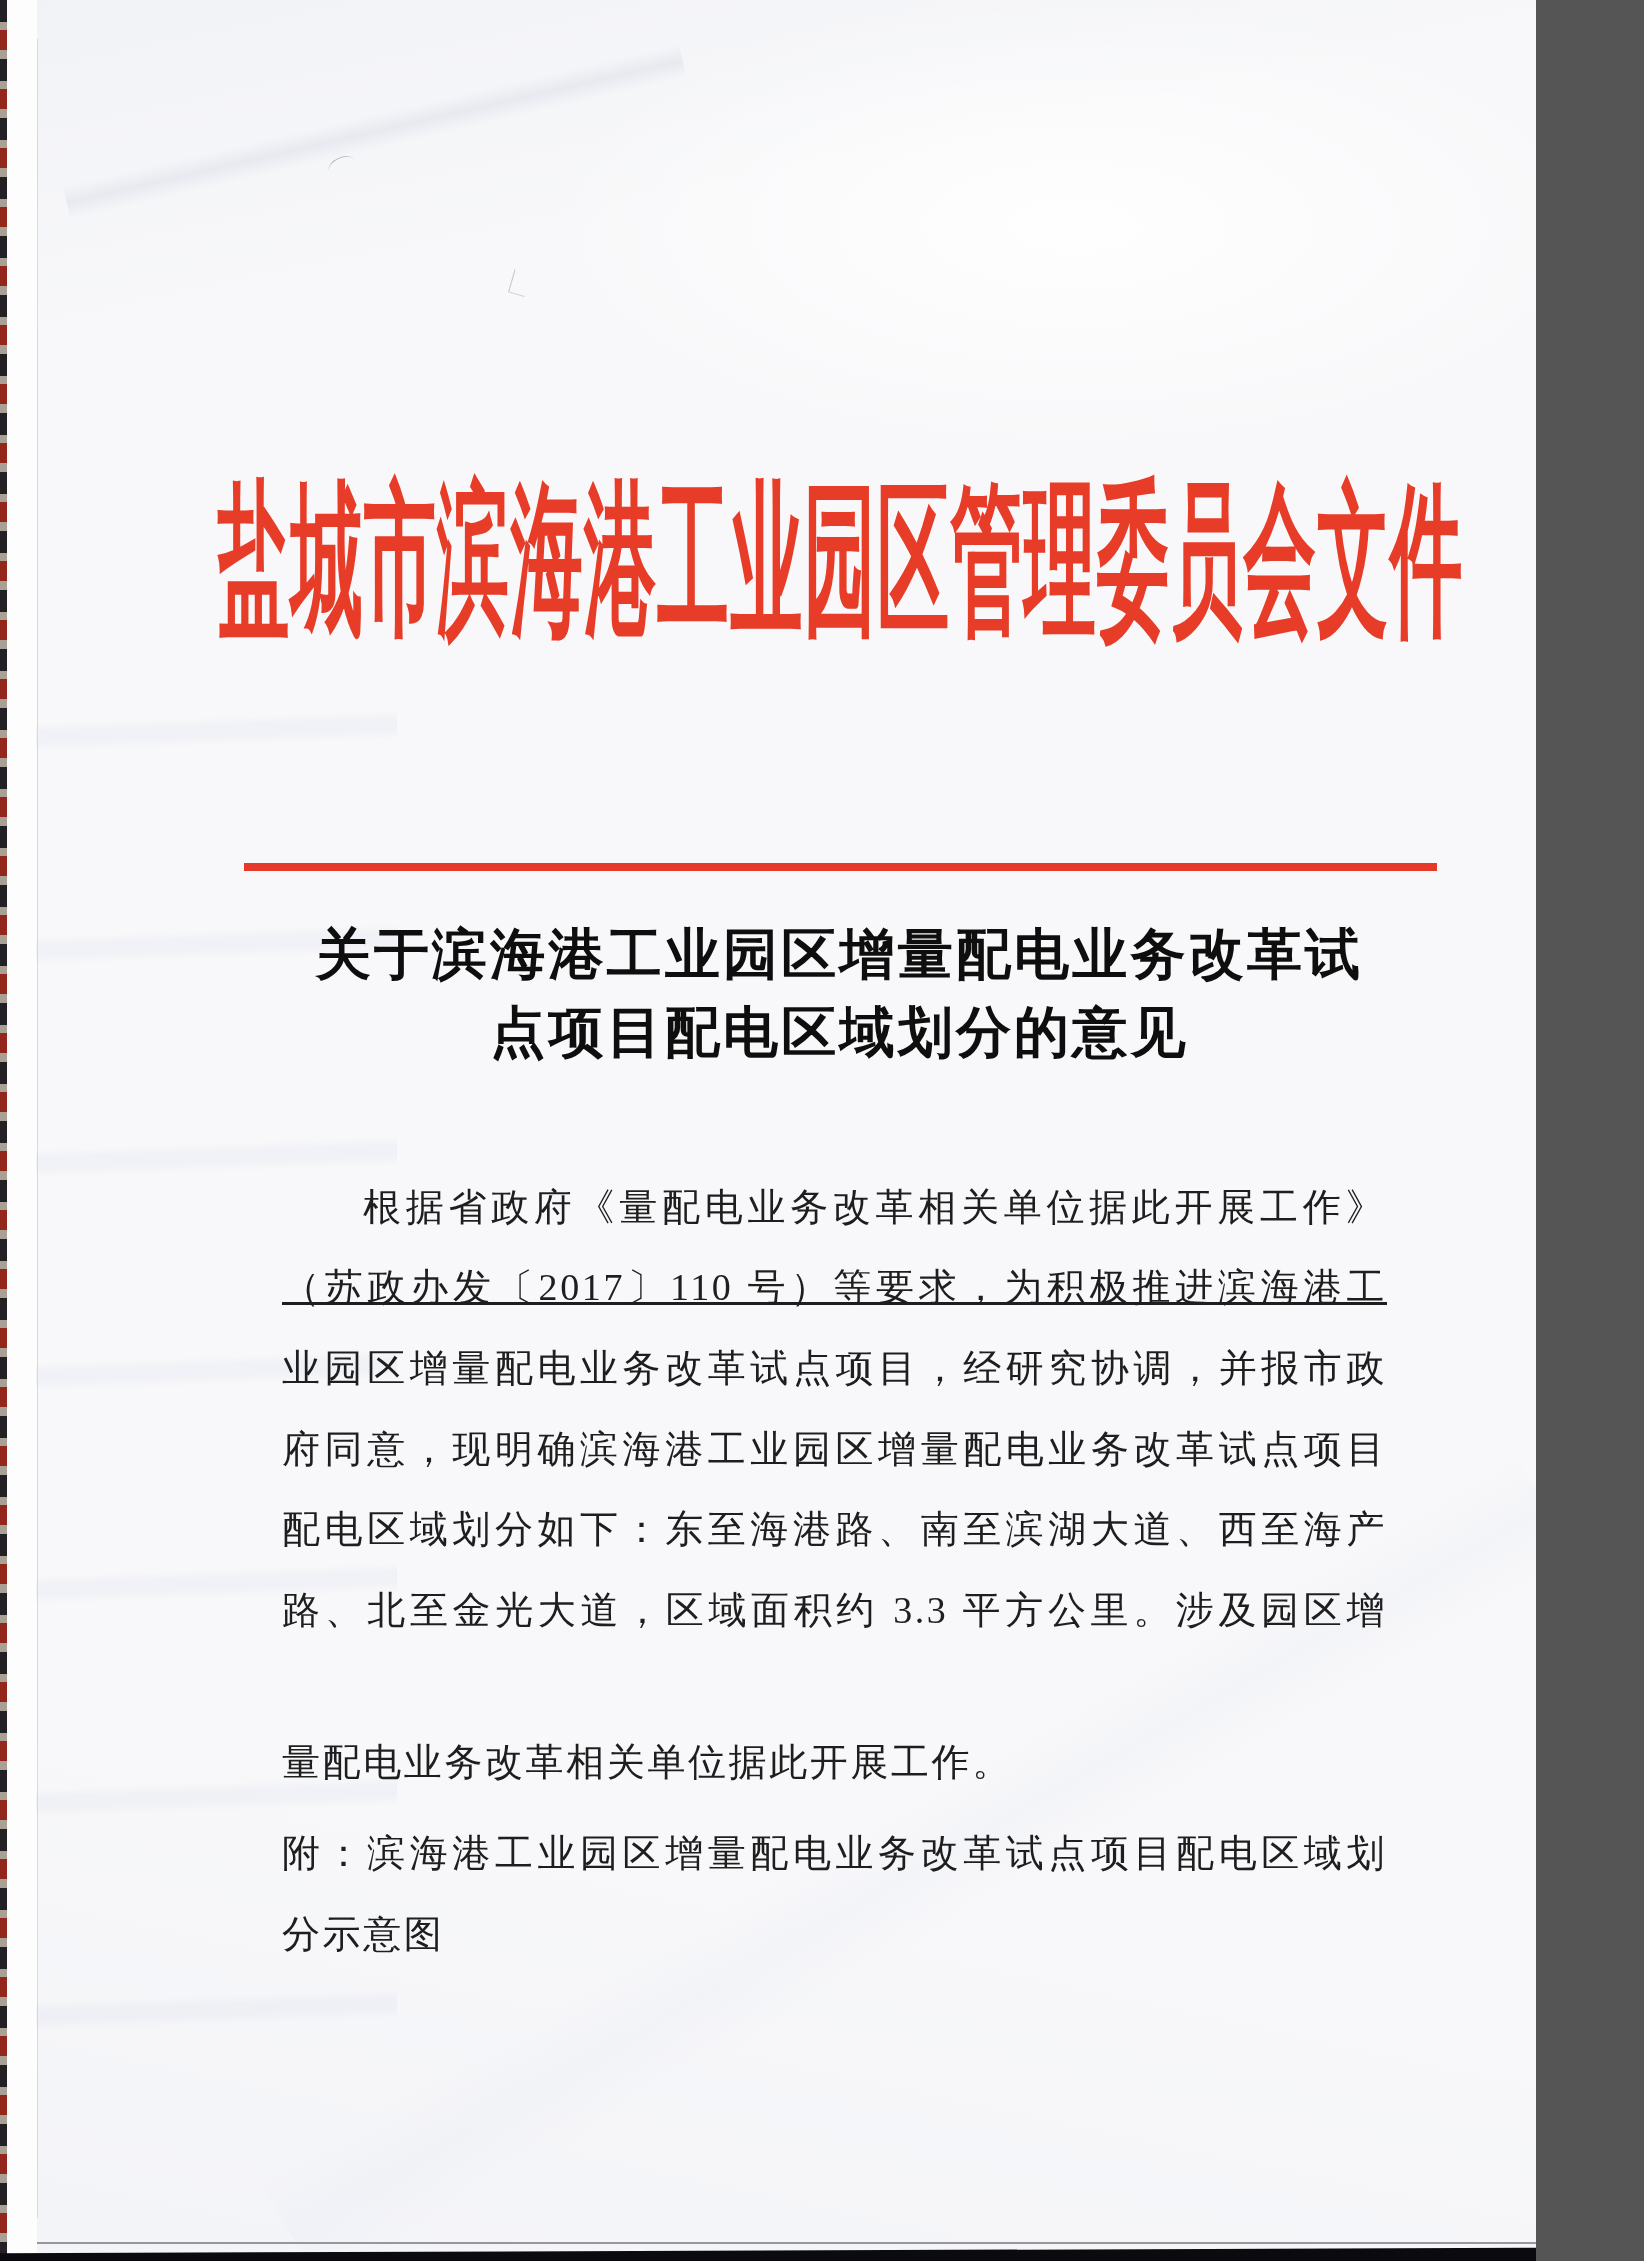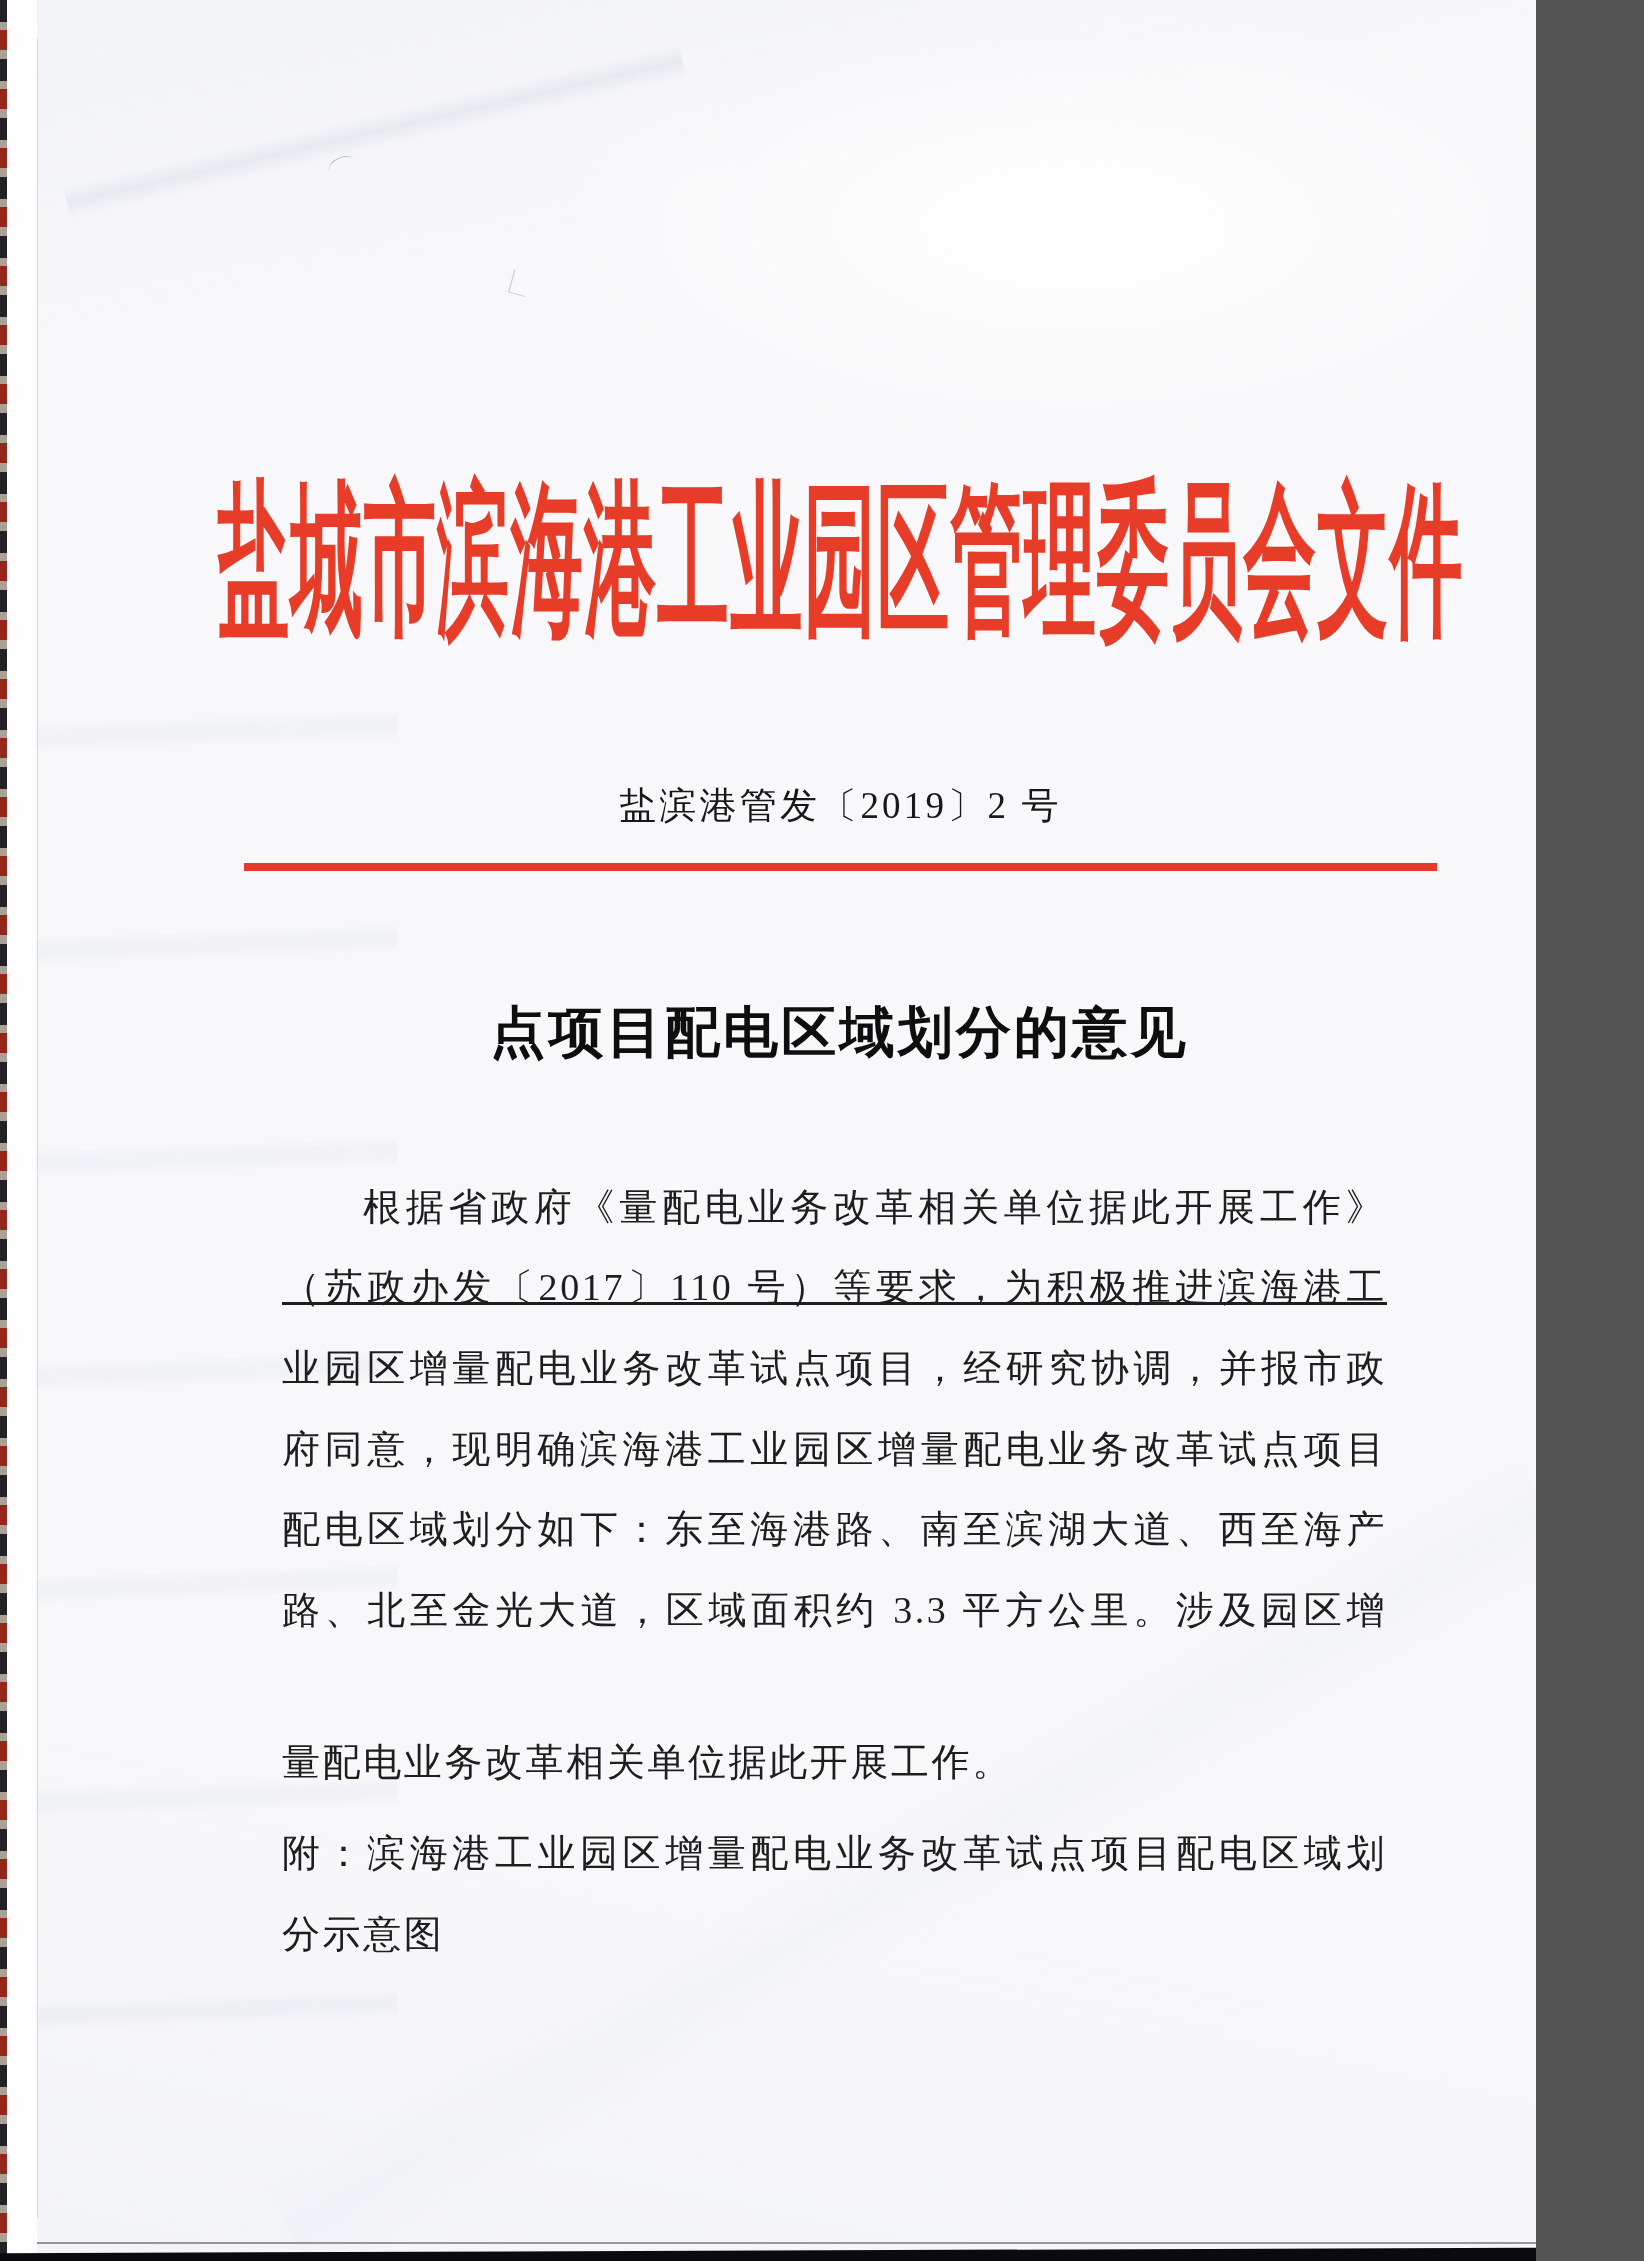--- a/index.html
+++ b/index.html
@@ -151,24 +151,24 @@
   <div class="crease crease-1"></div>
   <div class="crease crease-2"></div>
   <div class="crease crease-3"></div>
   <div class="crease wrinkle-mark-1"></div>
   <div class="crease wrinkle-mark-2"></div>
 
   <div class="red-header">
     <span class="red-header-text">盐城市滨海港工业园区管理委员会文件</span>
   </div>
 
-  <div class="doc-number">盐滨港管发〔2019〕2 号</div>
 
   <div class="red-rule"></div>
 
+  <div class="doc-title-line line1">关于滨海港工业园区增量配电业务改革试</div>
   <div class="doc-title-line line2">点项目配电区域划分的意见</div>
 
   <div>
     <div class="body-line bl-1 justified indent2">根据省政府《量配电业务改革相关单位据此开展工作》</div>
     <div class="body-line bl-2 justified">（苏政办发〔2017〕110 号）等要求，为积极推进滨海港工</div>
     <div class="body-line bl-3 justified">业园区增量配电业务改革试点项目，经研究协调，并报市政</div>
     <div class="body-line bl-4 justified">府同意，现明确滨海港工业园区增量配电业务改革试点项目</div>
     <div class="body-line bl-5 justified">配电区域划分如下：东至海港路、南至滨湖大道、西至海产</div>
     <div class="body-line bl-6 justified">路、北至金光大道，区域面积约 3.3 平方公里。涉及园区增</div>
     <div class="body-line bl-7">量配电业务改革相关单位据此开展工作。</div>

